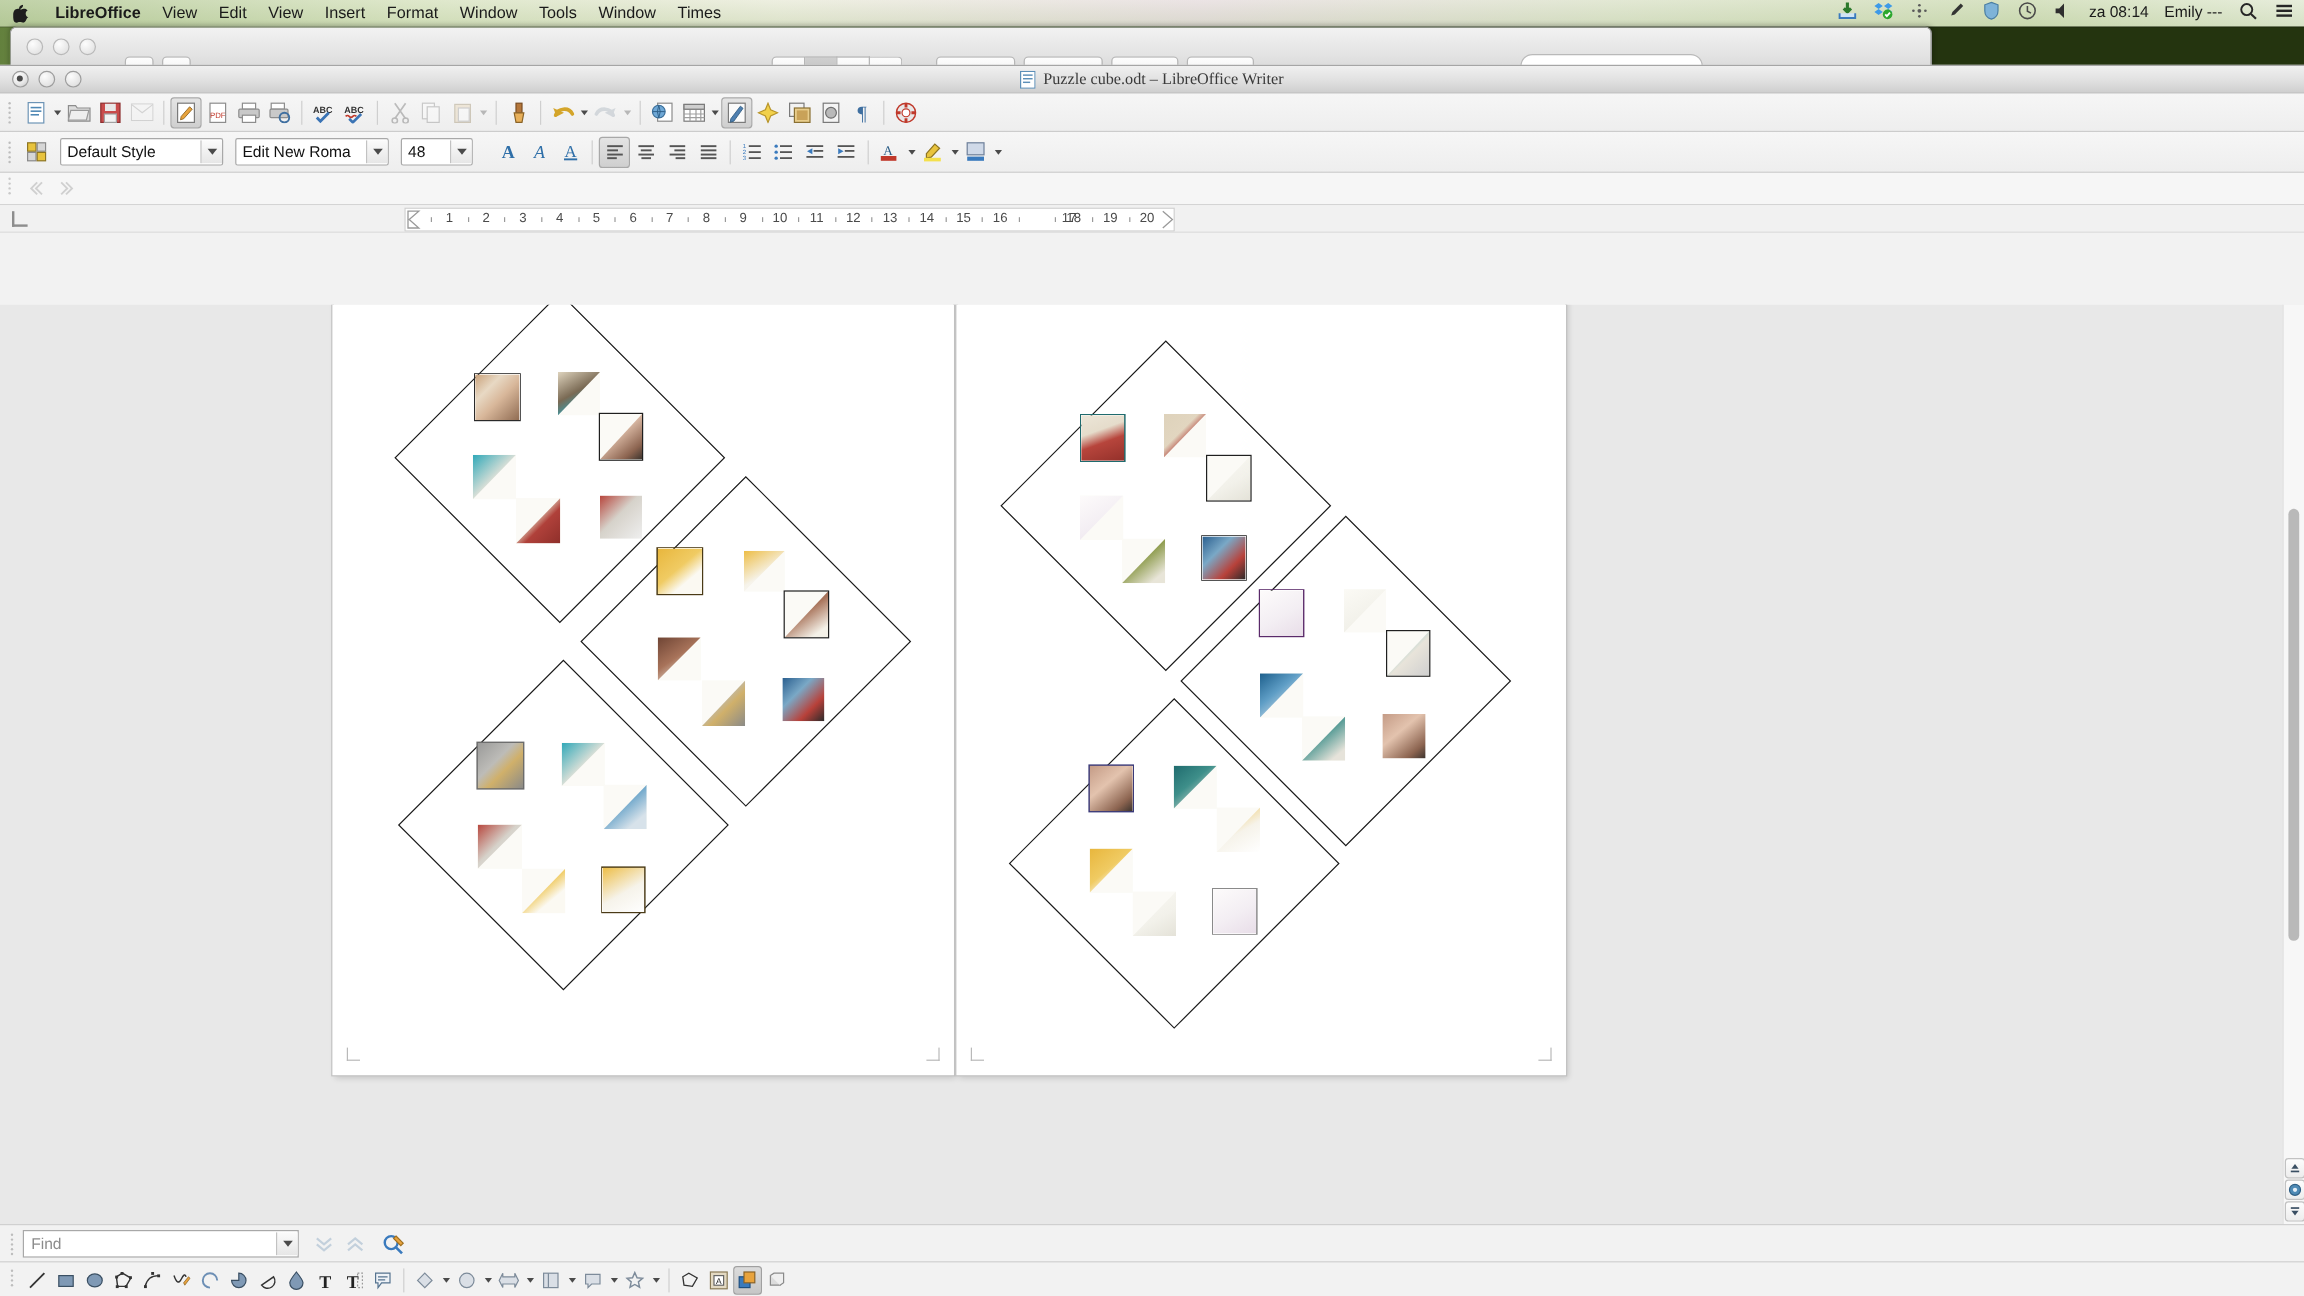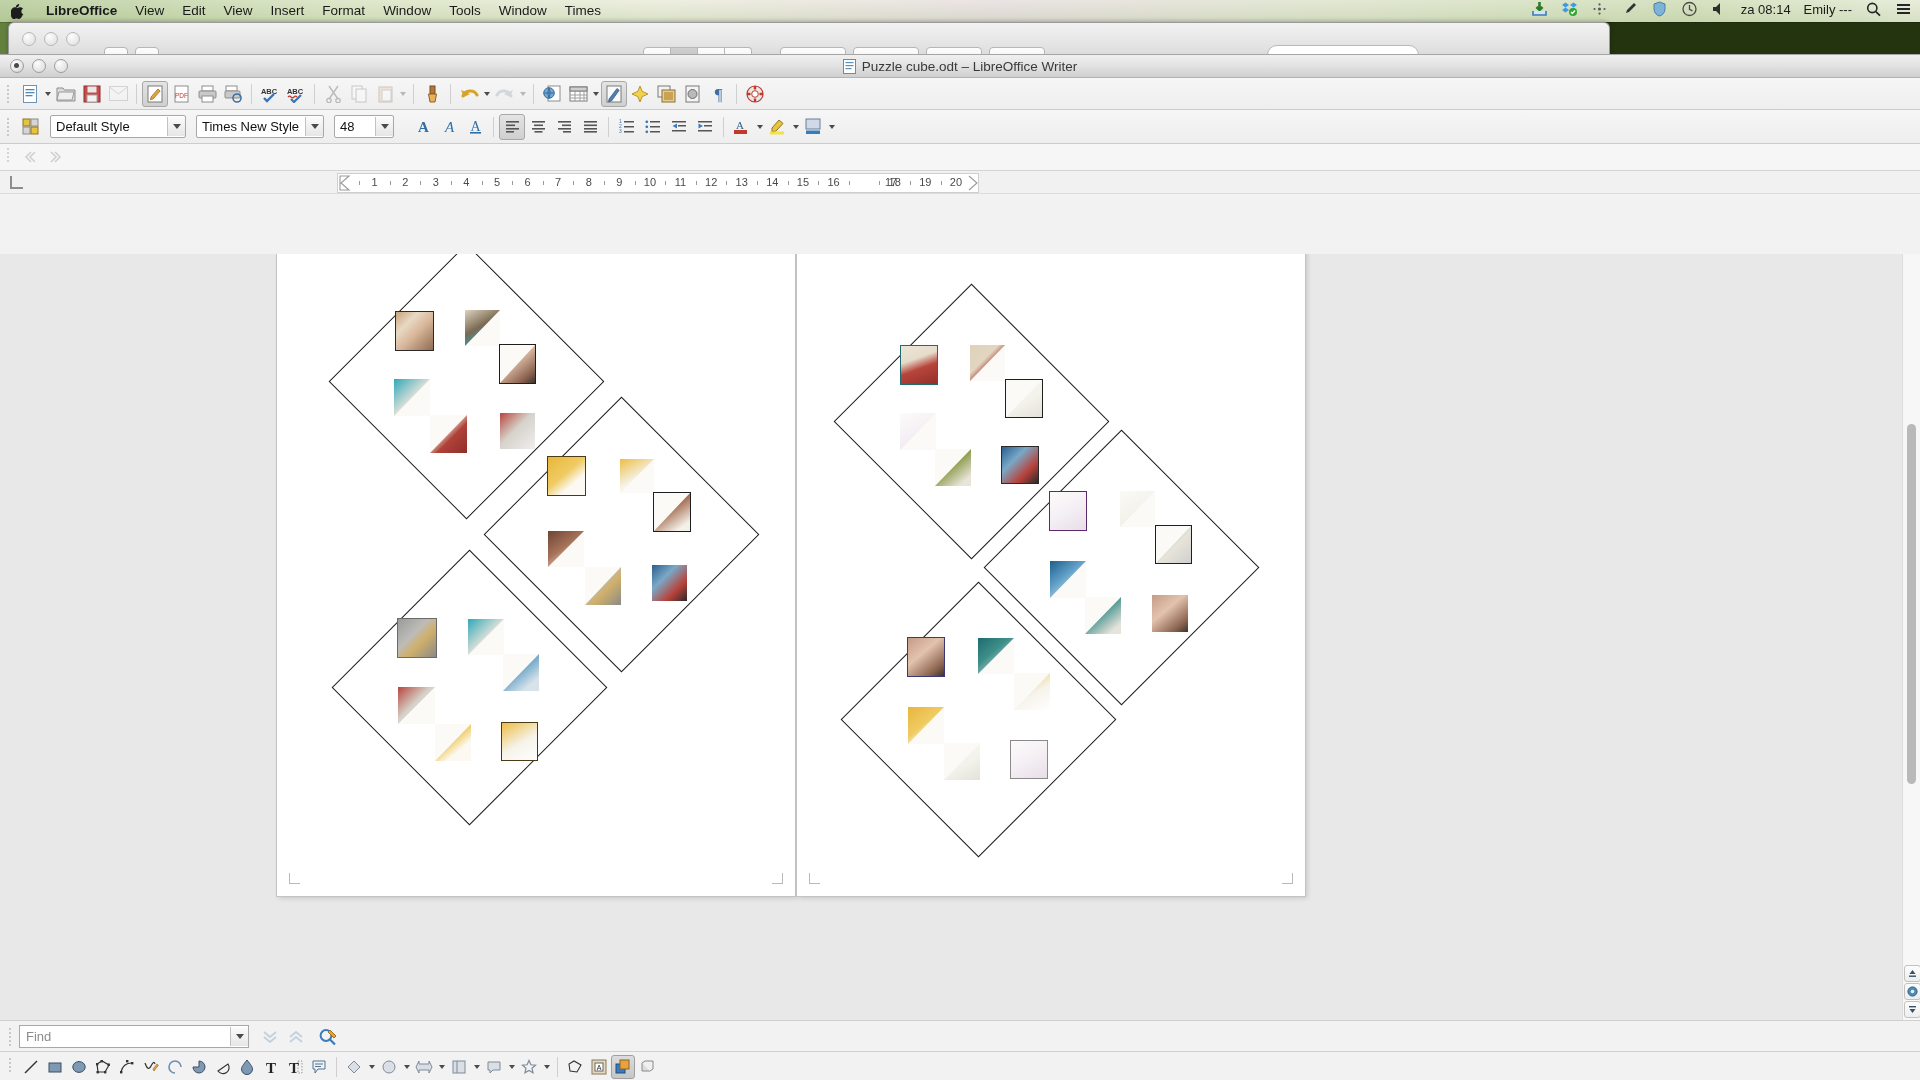--- a/index.html
+++ b/index.html
@@ -81,21 +81,21 @@
   
   .writer{
     position:absolute;left:0;top:54px;width:1920px;height:1026px;
     background:#f2f2f2;border-top:1px solid #a5a5a5;
   }
   .w-title{
     position:relative;height:22px;
     background:linear-gradient(180deg,#f0f0f0 0%,#e2e2e2 50%,#cfcfcf 100%);
     border-bottom:1px solid #b4b4b4;
     display:flex;align-items:center;justify-content:center;
-    font-size:13.5px;color:#3a3a3a;gap:6px;
+    font-size:13.5px;color:#3a3a3a;gap:6px;font-family:Liberation Serif, serif;
   }
   .w-title .traffic2{position:absolute;left:10px;top:4px;display:flex;gap:8px;}
   .tl2{width:12px;height:12px;border-radius:50%;border:1px solid #9d9d9d;
       background:radial-gradient(circle at 35% 30%,#fcfcfc,#d8d8d8);}
   .tl2.act{background:radial-gradient(circle at 35% 30%,#ffffff 0%,#e8e8e8 55%,#c4c4c4 100%);}
   .tl2.act::after{content:"";position:absolute;width:5px;height:5px;border-radius:50%;
       background:#4a4a4a;margin:3px 0 0 3px;}
   .doc-ico{width:13px;height:15px;display:inline-block;}
 
   
@@ -536,21 +536,21 @@
       <span style="width:7px"></span>
 
       <span class="combo" style="width:134px">
         <span class="val">Default Style</span>
         <span class="drop">
             <span class="caret"></span>
           </span>
       </span>
 
       <span class="combo" style="width:126px">
-        <span class="val">Times New Style</span>
+        <span class="val">Edit New Roma</span>
         <span class="drop">
             <span class="caret"></span>
           </span>
       </span>
 
       <span class="combo" style="width:58px">
         <span class="val">48</span>
         <span class="drop">
             <span class="caret"></span>
           </span>

